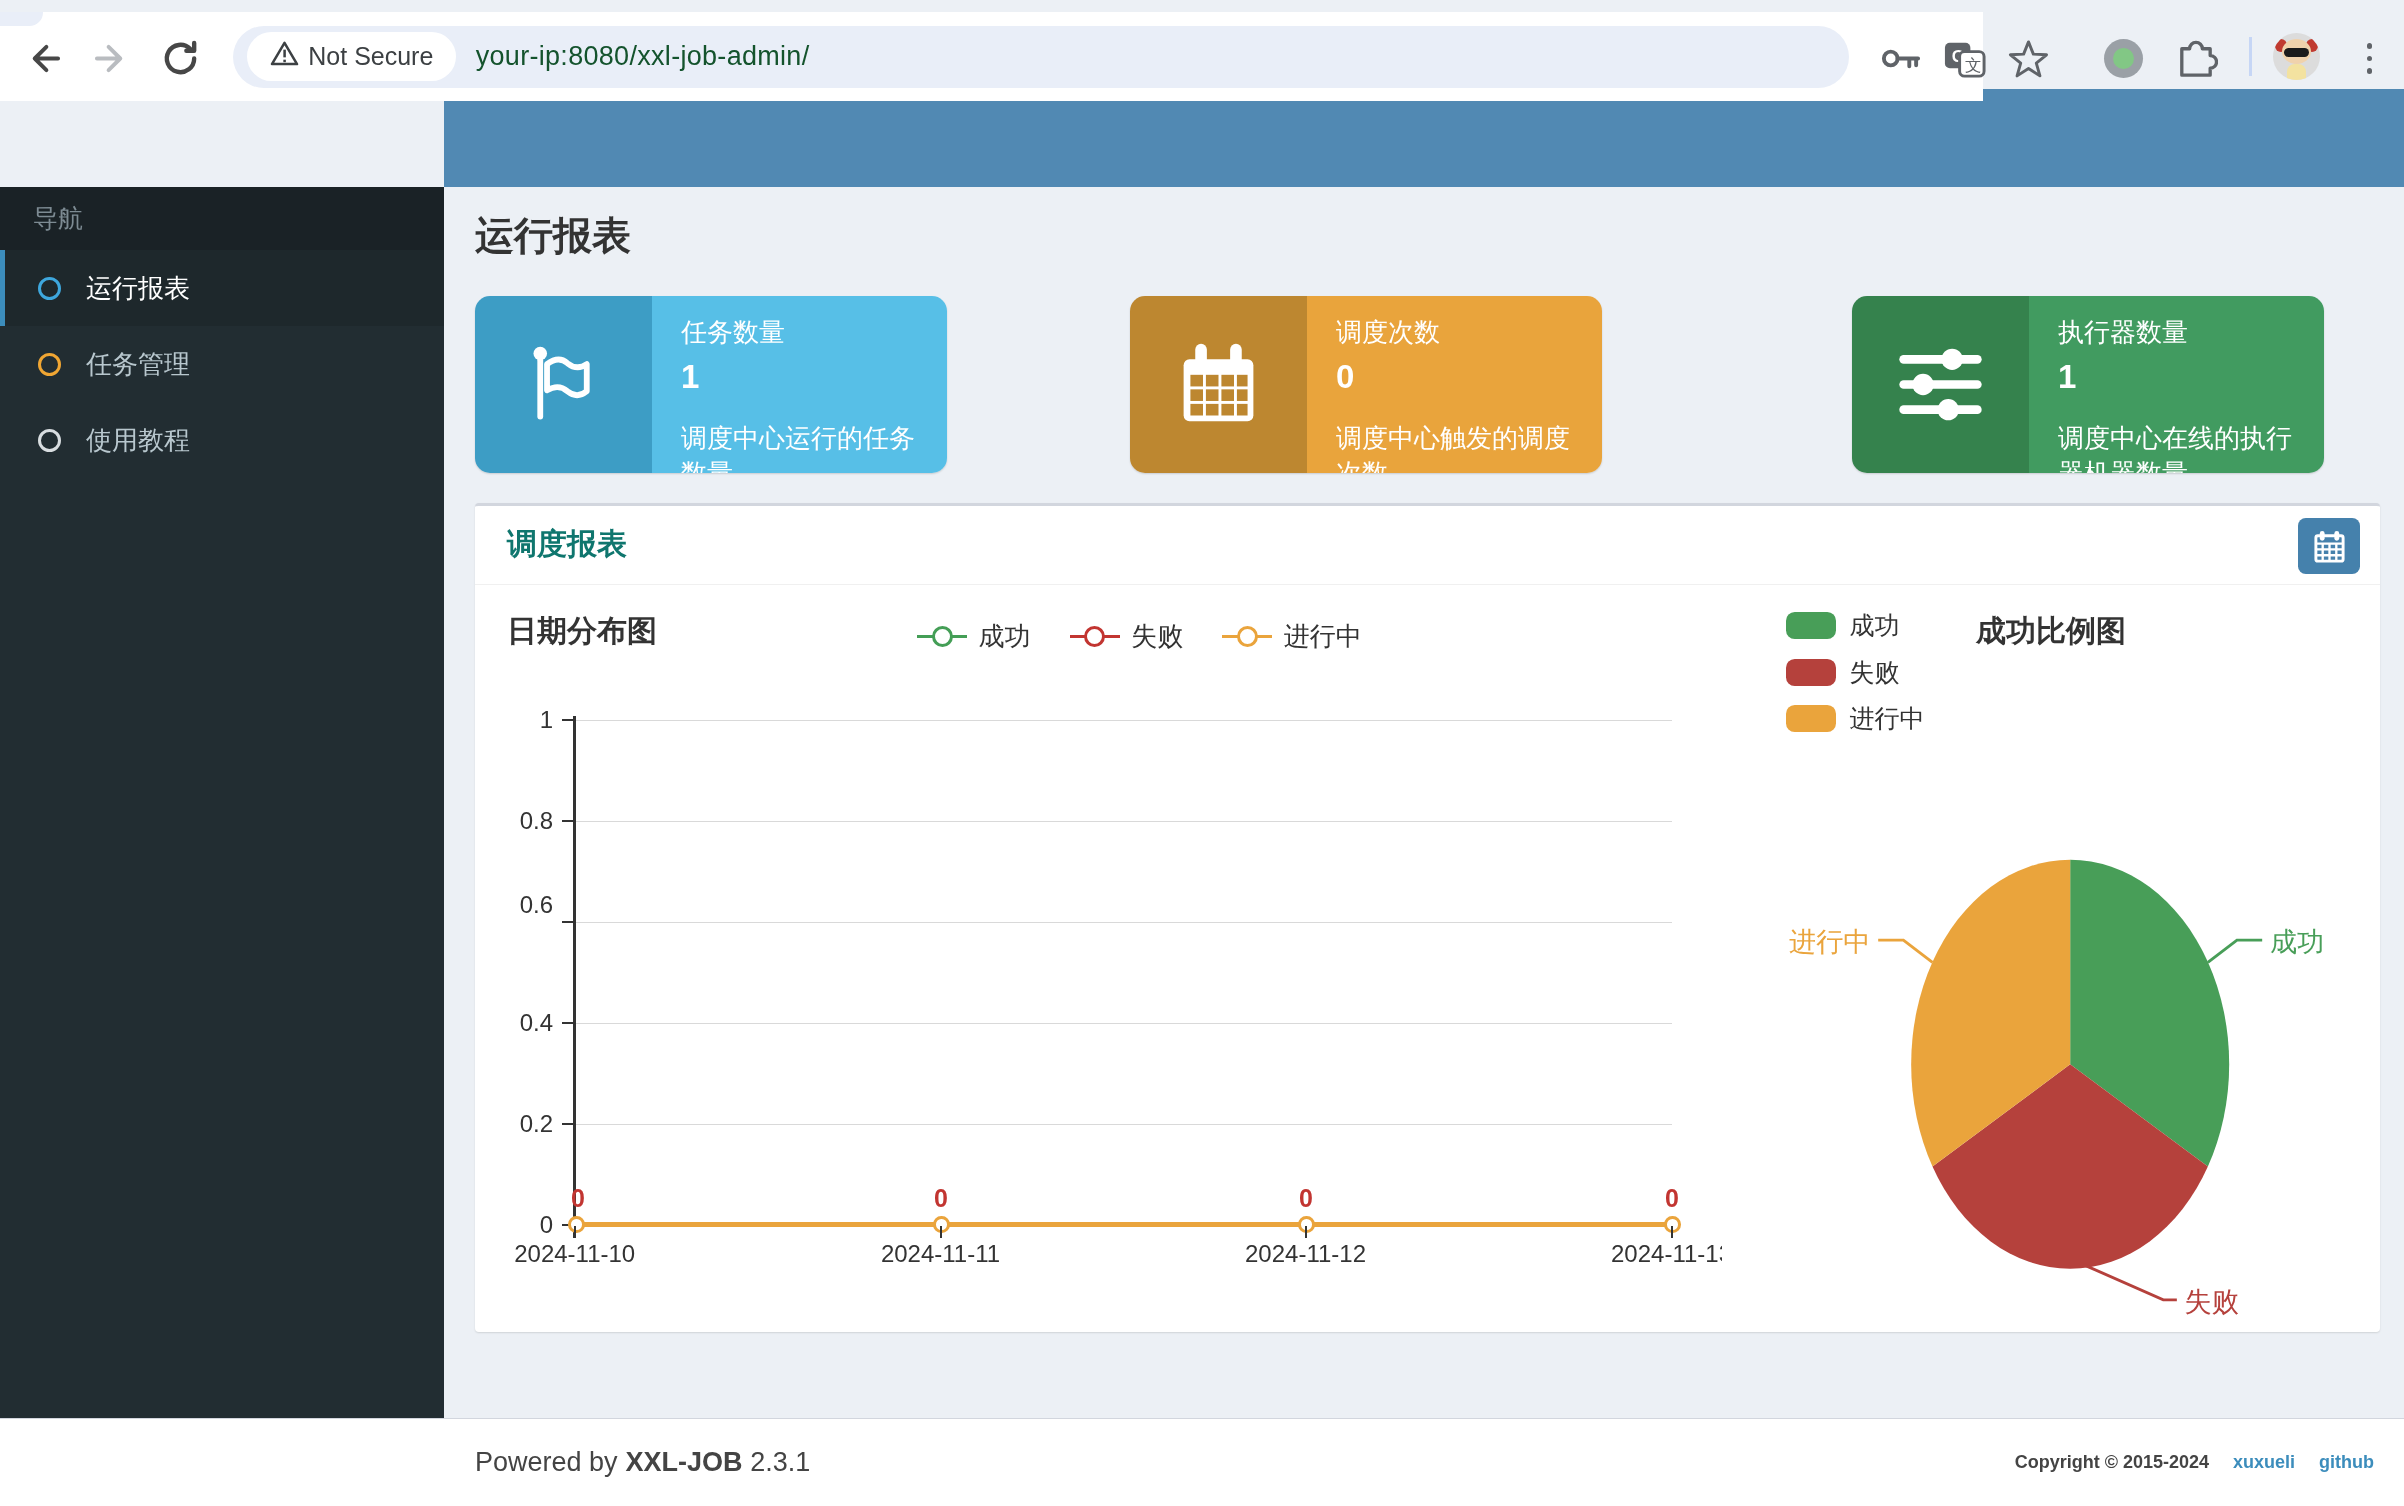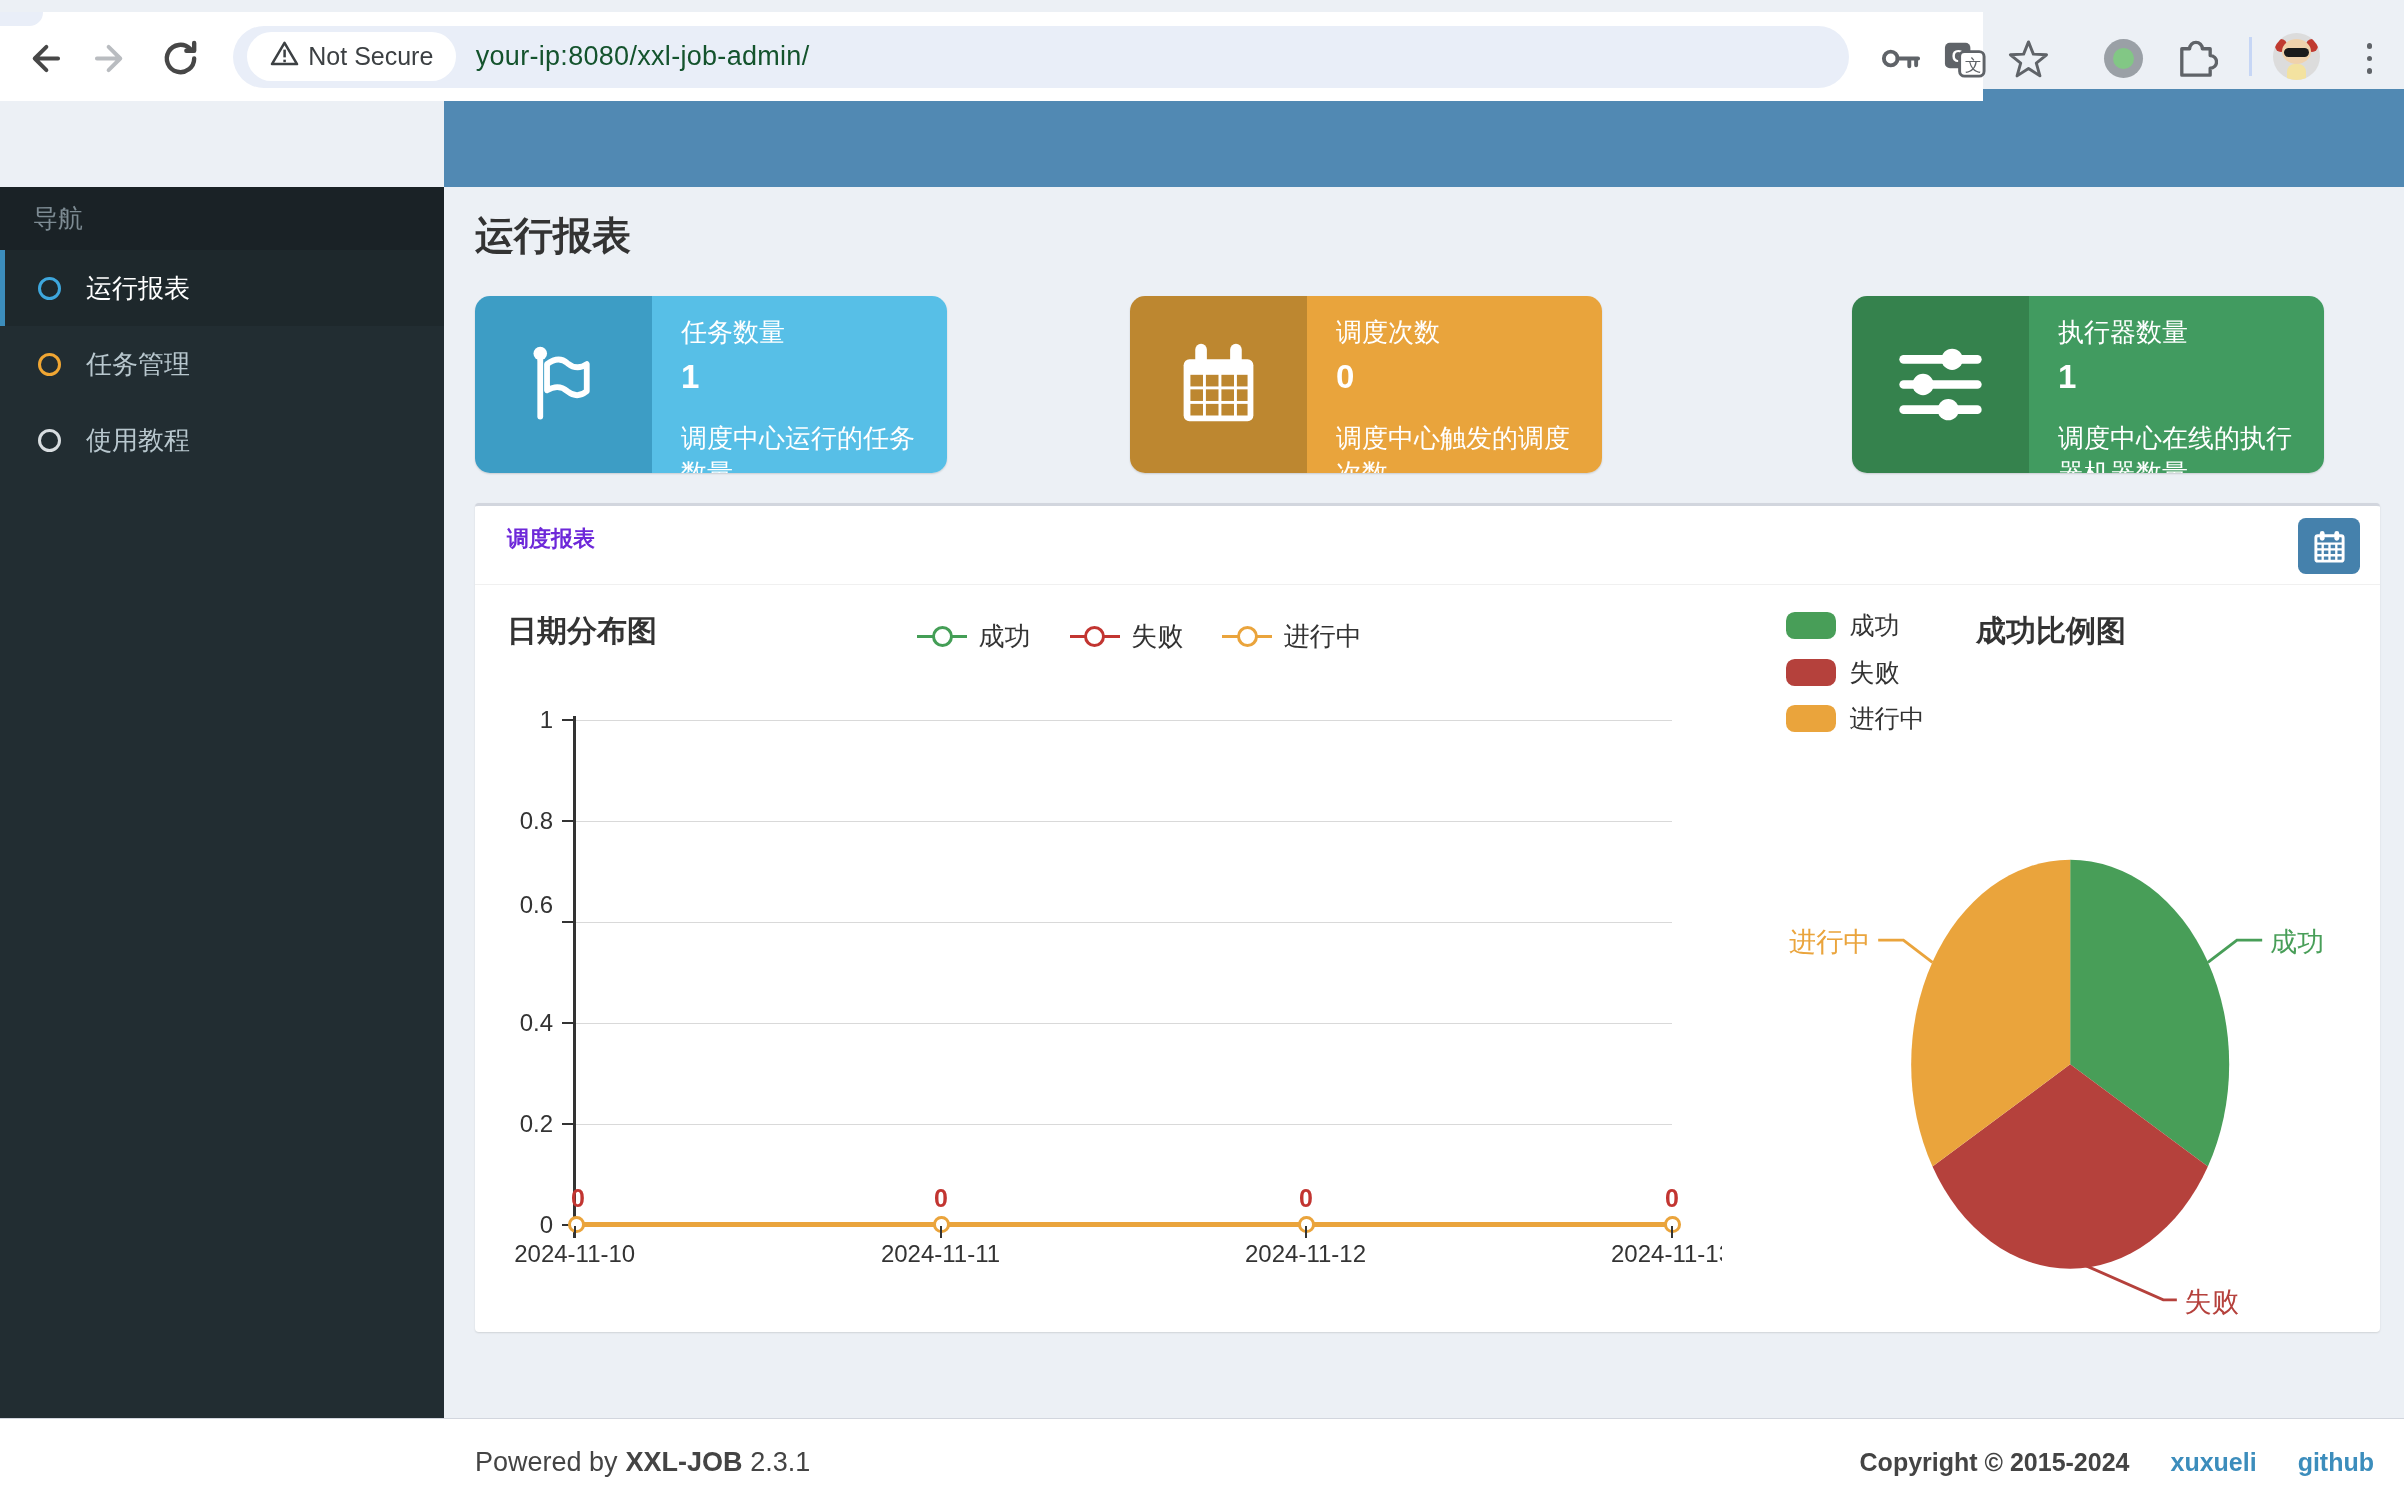--- a/index.html
+++ b/index.html
@@ -50,21 +50,21 @@
   .card-icon { width:177px; height:177px; flex:0 0 auto; display:flex; align-items:center; justify-content:center; }
   .card-body { flex:1; padding:19.4px 25px 15.5px 29px; display:flex; flex-direction:column; }
   .card-title { font-size:26px; }
   .card-value { font-size:33px; font-weight:bold; margin-top:7.8px; }
   .card-divider { height:2.9px; background:#fff; margin:13.6px -25px 11.6px -29px; }
   .card-desc { font-size:26px; }
 
   
   .panel { position:absolute; left:475px; top:503px; width:1905px; height:829px; background:#fff; border-top:3.9px solid #d2d6de; border-radius:3.9px; box-shadow:0 1px 1.9px rgba(0,0,0,.12); }
   .panel-header { position:absolute; left:475px; top:507px; width:1905px; height:78px; border-bottom:1px solid #f0f0f0; }
-  .panel-title { position:absolute; left:507px; top:524px; font-size:22px; font-weight:bold; color:#6d28d9; }
+  .panel-title { position:absolute; left:507px; top:524px; font-size:30px; font-weight:bold; color:#0f766e; }
   .cal-btn { position:absolute; left:2298px; top:518px; width:62px; height:56px; background:#4581ac; border-radius:7.8px; display:flex; align-items:center; justify-content:center; cursor:pointer; }
 
   
   .lc-title { position:absolute; left:507px; top:611px; font-size:30px; font-weight:bold; color:#333; }
   .lc-legend { position:absolute; left:917px; top:619px; display:flex; gap:39px; align-items:center; }
   .lc-leg-item { display:flex; align-items:center; gap:11.6px; cursor:pointer; }
   .leg-marker { position:relative; width:50px; height:29px; }
   .leg-line { position:absolute; left:0; top:12.6px; width:50px; height:3.9px; }
   .leg-circle { position:absolute; left:14.6px; top:3.9px; width:21.3px; height:21.3px; border-radius:50%; border:3.9px solid; background:#fff; }
   .lc-leg-label { font-size:26px; color:#333; }
@@ -82,21 +82,21 @@
   
   .pie-legend { position:absolute; left:1786px; width:291px; height:29px; display:flex; align-items:center; gap:13.6px; cursor:pointer; }
   .swatch { width:50px; height:27px; border-radius:8.7px; flex:0 0 auto; }
   .pie-leg-label { font-size:25px; color:#333; }
   .pie-title { position:absolute; left:1976px; top:611px; font-size:30px; font-weight:bold; color:#333; }
   .pie-svg { position:absolute; left:1756px; top:582px; }
 
   
   .footer { position:absolute; left:0; top:1418px; width:2405px; height:88px; background:#fff; border-top:1px solid #d2d6de; }
   .footer-left { position:absolute; left:475px; top:0; height:87px; display:flex; align-items:center; font-size:27px; color:#444; gap:7.8px; }
-  .footer-right { position:absolute; right:31px; top:0; height:87px; display:flex; align-items:center; font-size:25px; color:#444; gap:41px; }
+  .footer-right { position:absolute; right:31px; top:0; height:87px; display:flex; align-items:center; font-size:18px; color:#444; gap:24px; }
   .flink { font-weight:bold; text-decoration:none; cursor:pointer; }
   .b { font-weight:bold; }
 </style>
 </head>
 <body>
 
 <div class="chrome">
   <div class="tab-corner"></div>
   <div class="nav-ico" style="left:19.4px;">
     <svg width="39" height="39" viewBox="0 0 40 40">

